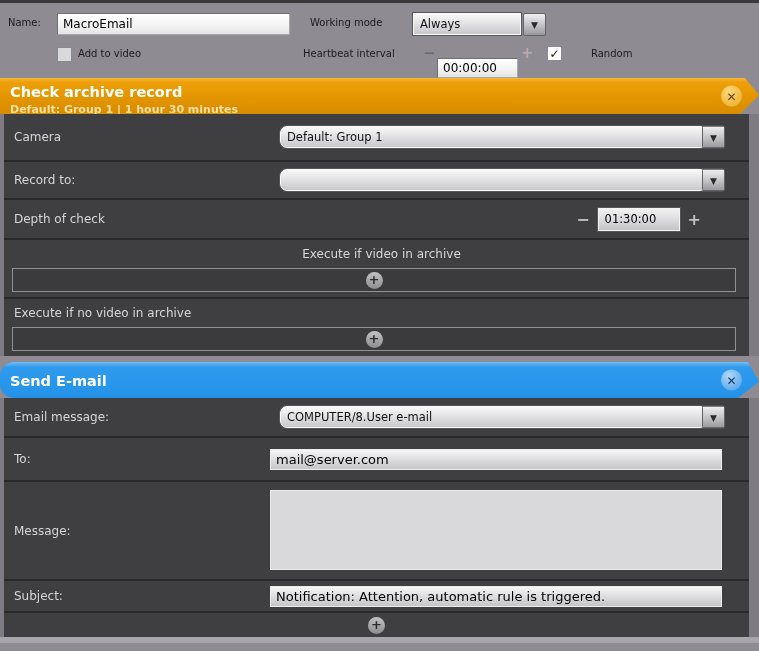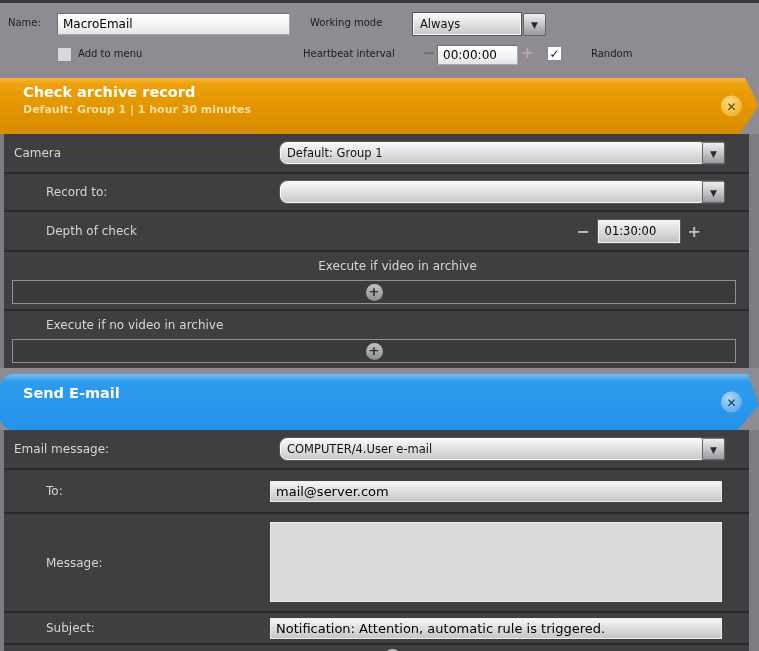--- a/index.html
+++ b/index.html
@@ -34,21 +34,21 @@
   }
   .checkbox{
     position:absolute;width:15px;height:15px;box-sizing:border-box;
     background:#D9D9DB;border:1px solid #8A8A8E;
     display:flex;align-items:center;justify-content:center;
     font-size:12px;font-weight:bold;color:#111;cursor:pointer;
   }
   .checkbox.checked{background:#FFFFFF;}
   .step-glyph-top{position:absolute;font-size:15px;font-weight:bold;color:#6E6E72;}
   
-  .header{height:56px;position:relative;color:#fff;padding-left:13px;}
+  .header{height:36px;position:relative;color:#fff;}
   .header.orange{
     background:linear-gradient(180deg,#F7B33C 0%,#EDA00A 12%,#E39500 55%,#D78B00 100%);
     clip-path:polygon(0 0,calc(100% - 14px) 0,100% 48%,calc(100% - 19px) 100%,0 100%);
   }
   .header.blue{
     background:linear-gradient(180deg,#74BCF6 0%,#2F9BEE 14%,#2392E8 100%);
     clip-path:polygon(0 0,calc(100% - 11px) 0,100% 55%,calc(100% - 21px) 100%,0 100%);
     border-radius:14px;
   }
   .header .title{font-size:14.5px;font-weight:bold;padding:6px 0 0 10px;}
@@ -58,21 +58,21 @@
     position:absolute;right:17px;top:50%;transform:translateY(-50%);
     width:21px;height:21px;border-radius:50%;box-sizing:border-box;
     display:flex;align-items:center;justify-content:center;
     font-size:12px;font-weight:bold;cursor:pointer;
   }
   .header.orange .close-btn{background:radial-gradient(circle at 38% 30%,#FDD87E,#EFB63A 70%);color:#5E4300;}
   .header.blue .close-btn{background:radial-gradient(circle at 38% 30%,#AFD8FA,#63ADEE 72%);color:#12375C;}
   
   .panel-body{background:#7E7B83;padding:0 10px 0 4px;}
   .row{position:relative;background:#3F3F42;display:flex;align-items:center;}
-  .row + .row{border-top:2px solid #29292B;padding-left:32px;}
+  .row + .row{border-top:2px solid #29292B;}
   .row-label{color:#D6D6D8;font-size:12px;padding-left:10px;white-space:nowrap;}
   .row .dd-field{left:276px;width:427px;border-radius:7px;}
   .row .arrow-btn{left:698px;top:50%;transform:translateY(-50%);}
   .line-input{
     position:absolute;left:266px;box-sizing:border-box;width:452px;height:21px;
     background:linear-gradient(180deg,#F6F6F6 0%,#E0E0E2 45%,#C6C6C9 100%);
     border:1px solid #ECECEE;font-family:inherit;font-size:13px;color:#000;padding:0 5px;
   }
   .exec-row{flex-direction:column;align-items:stretch;justify-content:flex-start;}
   .exec-row .row-label{padding-top:7px;}
@@ -111,43 +111,43 @@
   <span class="top-label" style="left:8px;top:14px;">Name:</span>
   <input class="tinput" style="left: 57px; top: 10px; width: 233px;" value="MacroEmail">
 
   <span class="top-label" style="left:310px;top:14px;">Working mode</span>
   <div class="dd-field" style="left:413px;top:10px;width:108px;">Always</div>
   <div class="arrow-btn" style="left:523px;top:10px;">
     <span>▼</span>
   </div>
 
   <div class="checkbox" style="left:57px;top:44px;"></div>
-  <span class="top-label" style="left:78px;top:45px;">Add to menu</span>
+  <span class="top-label" style="left:78px;top:45px;">Add to video</span>
 
   <span class="top-label" style="left:303px;top:45px;">Heartbeat interval</span>
   <span class="step-glyph-top" style="left:423px;top:41px;">−</span>
-  <input class="tinput" style="left: 437px; top: 42px; width: 81px; height: 20px;" value="00:00:00">
+  <input class="tinput" style="left: 437px; top: 55px; width: 81px; height: 20px;" value="00:00:00">
   <span class="step-glyph-top" style="left:521px;top:41px;color:#B9A9AD;">+</span>
 
   <div class="checkbox checked" style="left:547px;top:43px;">
     <span>✓</span>
   </div>
   <span class="top-label" style="left:591px;top:45px;">Random</span>
 </div>
 
 <div class="header orange">
   <div class="title">Check archive record</div>
   <div class="subtitle">Default: Group 1 | 1 hour 30 minutes</div>
   <div class="close-btn">
     <span>✕</span>
   </div>
 </div>
 
 <div class="panel-body">
-  <div class="row" style="height:38px;">
+  <div class="row" style="height:46px;">
     <span class="row-label">Camera</span>
     <div class="dd-field">Default: Group 1</div>
     <div class="arrow-btn">
       <span>▼</span>
     </div>
   </div>
 
   <div class="row" style="height:36px;">
     <span class="row-label">Record to:</span>
     <div class="dd-field"></div>
@@ -185,21 +185,21 @@
 <div class="header blue">
   <div class="title">Send E-mail</div>
   <div class="close-btn">
     <span>✕</span>
   </div>
 </div>
 
 <div class="panel-body">
   <div class="row" style="height:38px;">
     <span class="row-label">Email message:</span>
-    <div class="dd-field">COMPUTER/4.User e-mail</div>
+    <div class="dd-field">COMPUTER/8.User e-mail</div>
     <div class="arrow-btn">
       <span>▼</span>
     </div>
   </div>
 
   <div class="row" style="height:42px;">
     <span class="row-label">To:</span>
     <input class="line-input" value="mail@server.com" style="">
   </div>
 

